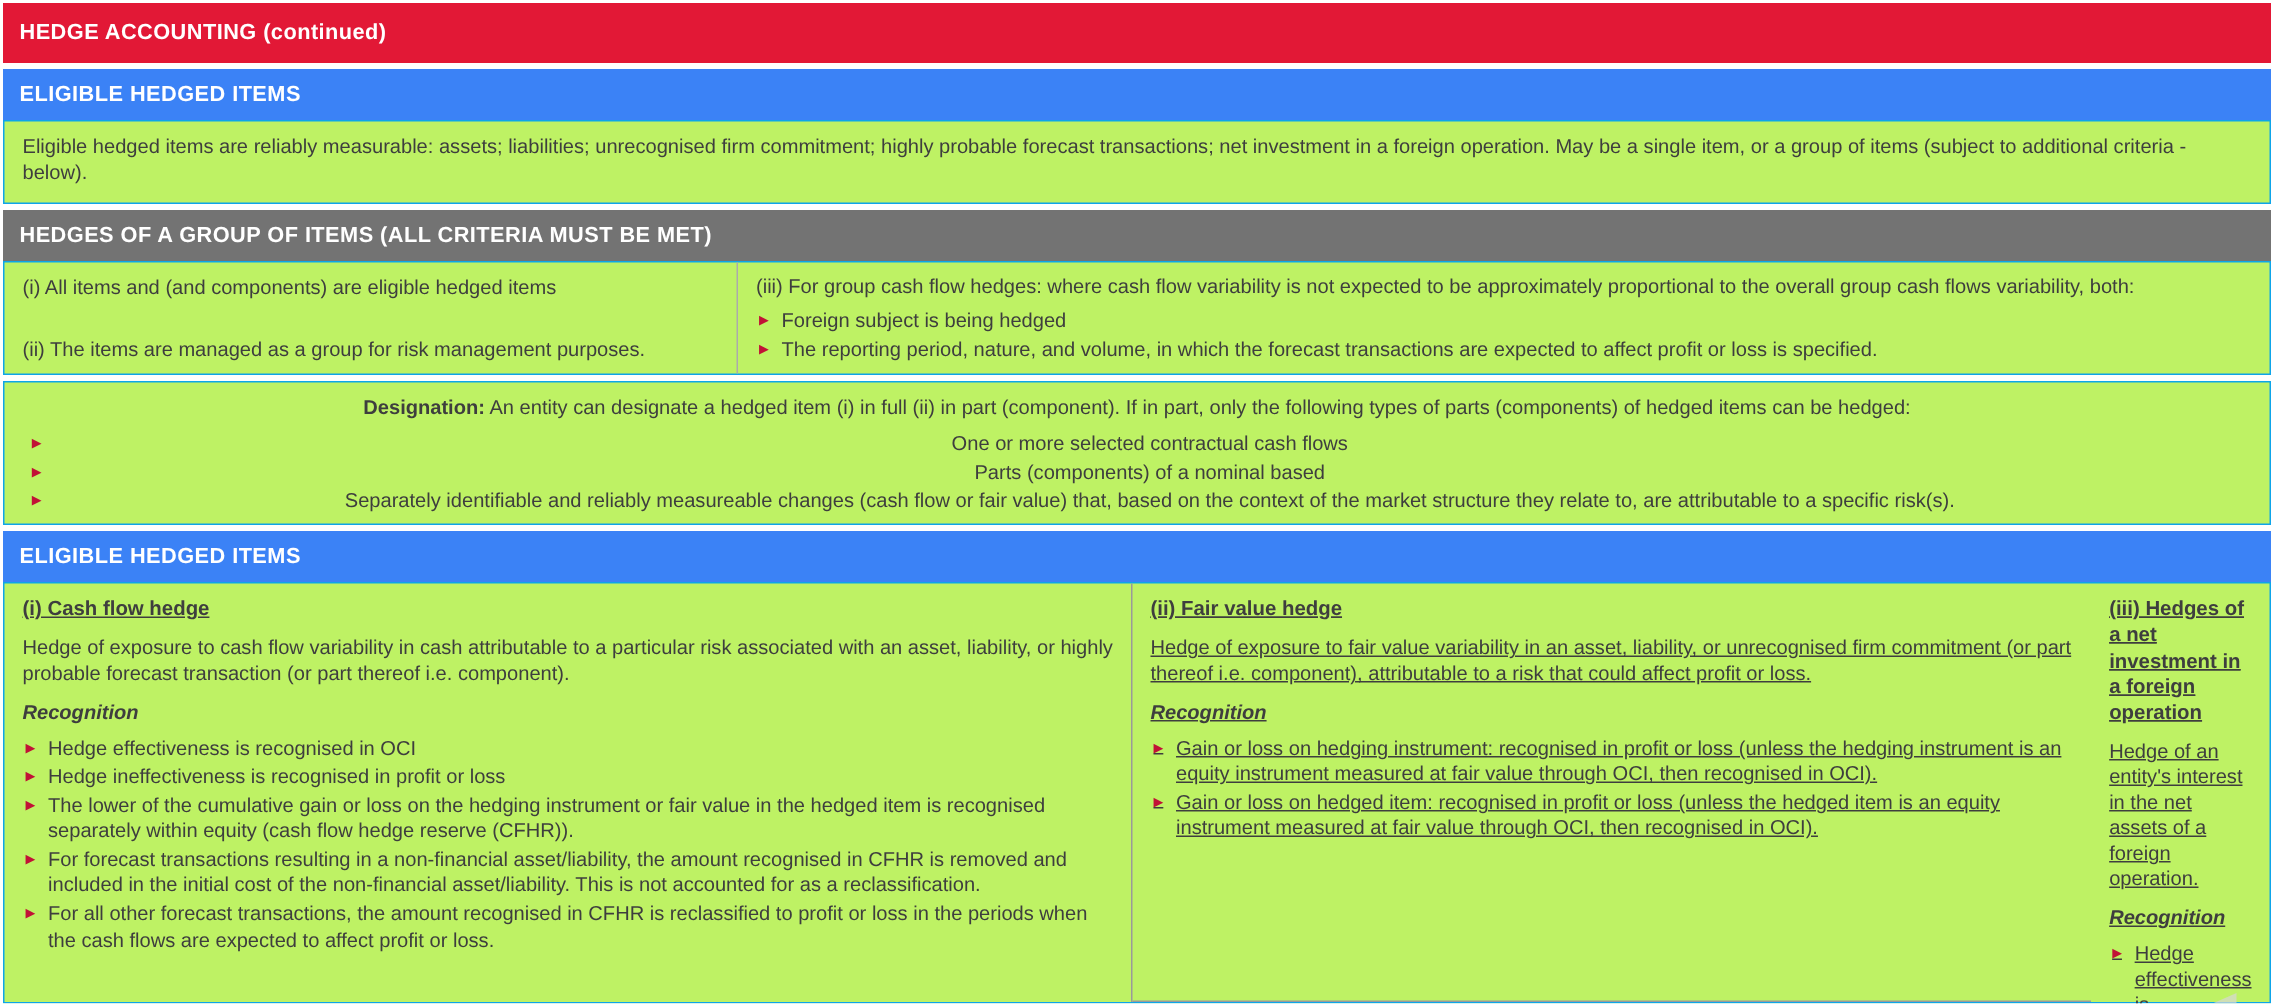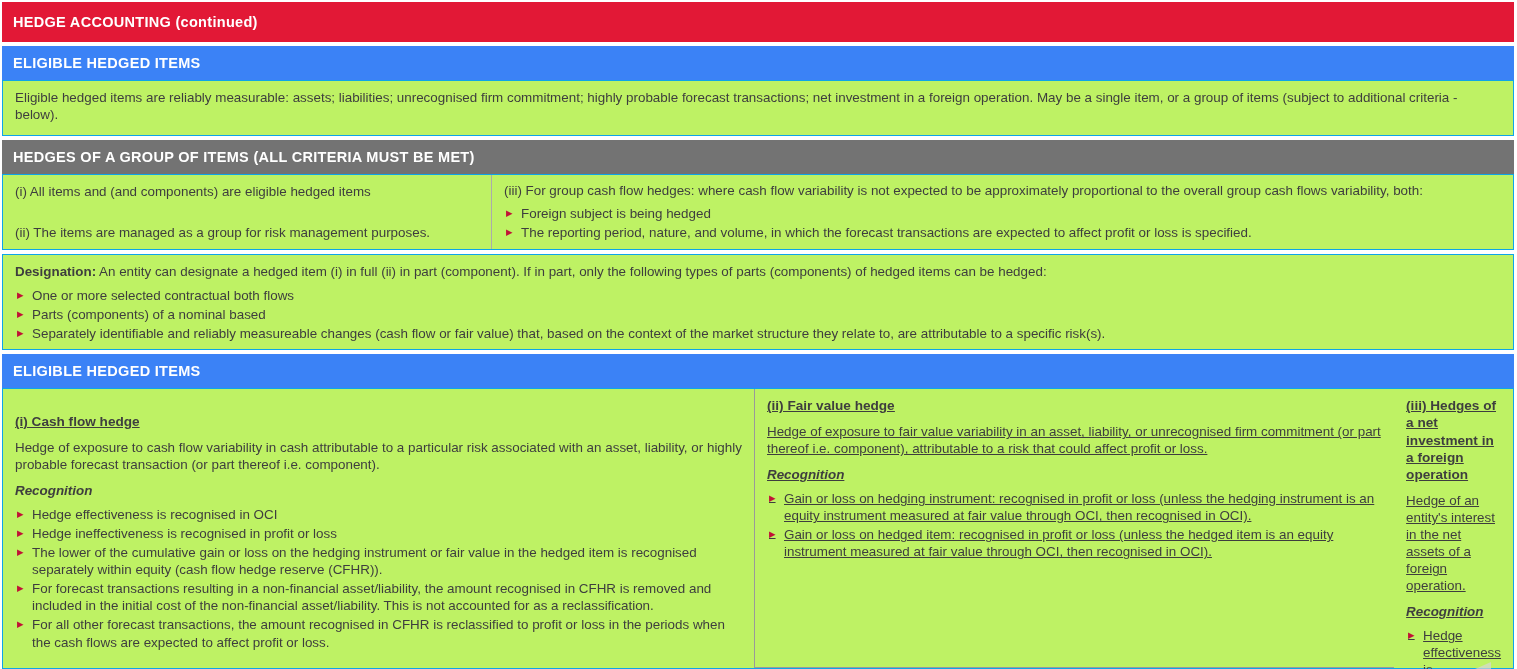--- a/index.html
+++ b/index.html
@@ -47,27 +47,27 @@
 
   .criteria-box { flex: none; display: flex; min-height: 68px; }
   .criteria-left {
     flex: none; width: 489px;
     border-right: 1px solid #ababab;
     padding: 8px 12px;
     display: flex; flex-direction: column; gap: 24px;
   }
   .criteria-right { flex: 1; padding: 7px 12px 6px; }
 
-  .designation-box { flex: none; padding: 8px 12px 7px; }
+  .designation-box { flex: none; padding: 8px 12px 7px; text-align: center; }
 
   .detail-box { flex: 1; display: flex; min-height: 0; }
   .detail-left {
     flex: none; width: 752px;
     border-right: 1px solid #9a9a9a;
-    padding: 24px 12px;
+    padding: 8px 12px;
   }
   .detail-right { flex: 1; display: flex; flex-direction: row; min-width: 0; text-decoration: underline; }
   .detail-panel { padding: 8px 12px; }
   .panel-divided { border-bottom: 1px solid #9a9a9a; }
   .panel-fill { flex: 1; }
 
   .sub-heading {
     font-weight: 700;
     font-size: 13.6px;
     text-decoration: underline;
@@ -148,21 +148,21 @@
     </div>
   </div>
 
   <div class="gap"></div>
 
   <div class="box designation-box">
     <p class="para"><span class="bold-label">Designation:</span><span> An entity can designate a hedged item (i) in full (ii) in part (component). If in part, only the following types of parts (components) of hedged items can be hedged:</span></p>
     <div class="bullets">
       <div class="bullet">
         <span class="arrow">▶</span>
-        <span class="btext">One or more selected contractual both flows</span>
+        <span class="btext">One or more selected contractual cash flows</span>
       </div>
       <div class="bullet">
         <span class="arrow">▶</span>
         <span class="btext">Parts (components) of a nominal based</span>
       </div>
       <div class="bullet">
         <span class="arrow">▶</span>
         <span class="btext">Separately identifiable and reliably measureable changes (cash flow or fair value) that, based on the context of the market structure they relate to, are attributable to a specific risk(s).</span>
       </div>
     </div>

